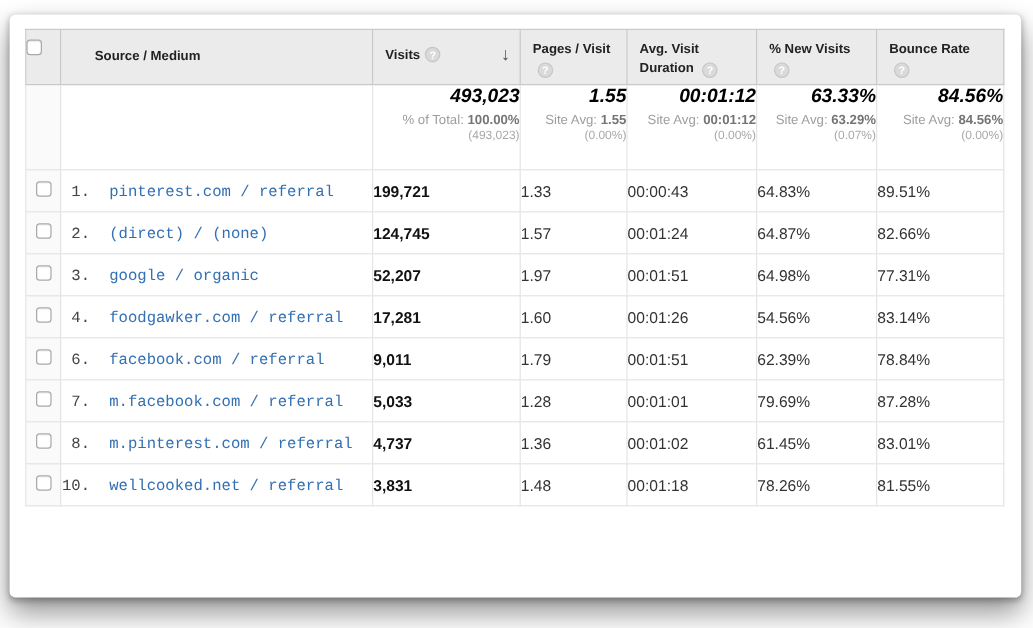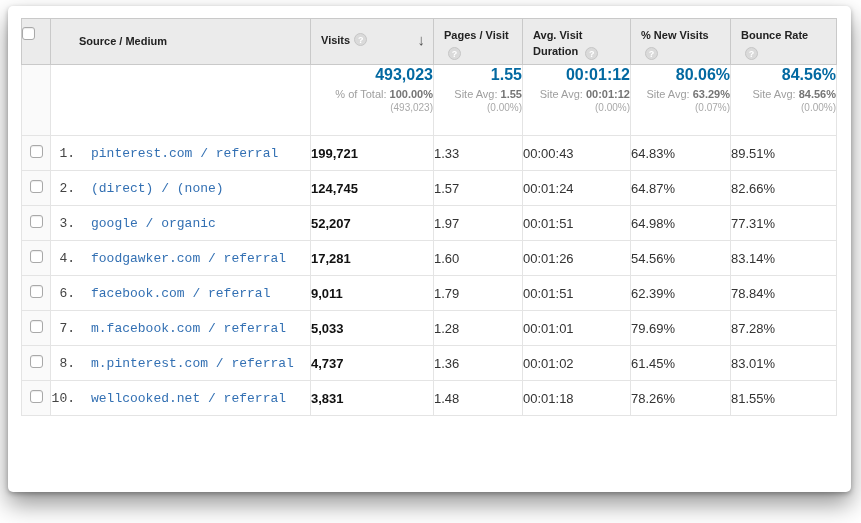--- a/index.html
+++ b/index.html
@@ -5,21 +5,21 @@
   * { box-sizing: border-box; }
   html, body {
     margin: 0; padding: 0;
     width: 861px; height: 523px;
     background: #ffffff;
     overflow: hidden;
     font-family: "Liberation Sans", sans-serif;
   }
   .panel {
     position: absolute;
-    left: 8px; top: 6px;
+    left: 8px; top: 12px;
     width: 843px; height: 486px;
     background: #ffffff;
     border-radius: 5px;
     box-shadow: 0 2px 5px rgba(0,0,0,0.28), 0 12px 24px rgba(0,0,0,0.42);
   }
   table.ga-table {
     border-collapse: collapse;
     table-layout: fixed;
     width: 815px;
     margin: 12px 0 0 13px;
@@ -81,21 +81,21 @@
     background: #fff;
     border: 1px solid #a9a9a9;
     border-radius: 3px;
     box-shadow: inset 0 1px 1px rgba(0,0,0,0.08);
     cursor: pointer;
   }
   
   tr.summary-row { height: 71px; }
   tr.summary-row td { vertical-align: top; }
   .sum-cell { text-align: right; padding: 9px 10px 0 0; }
-  .sum-value { font-size: 16px; font-weight: bold; color: #0369a1; line-height: 20px; }
+  .sum-value { font-size: 16px; font-weight: bold; color: #000000; line-height: 20px; font-style: italic; }
   .sum-line { font-size: 11px; color: #9e9e9e; line-height: 15px; margin-top: 2px; }
   .sum-line b { color: #757575; margin-top: 48px; }
   .sum-sub { font-size: 10px; color: #a9a9a9; line-height: 12px; }
   
   tr.data-row { height: 35px; }
   .src-cell { padding-left: 13px; white-space: nowrap; font-family: Liberation Mono, monospace; }
   .rank {
     display: inline-block;
     width: 24px;
     text-align: right;
@@ -174,21 +174,21 @@
           <div class="sum-value">1.55</div>
           <div class="sum-line"><span>Site Avg: </span><b>1.55</b></div>
           <div class="sum-sub">(0.00%)</div>
         </td>
         <td class="sum-cell">
           <div class="sum-value">00:01:12</div>
           <div class="sum-line"><span>Site Avg: </span><b>00:01:12</b></div>
           <div class="sum-sub">(0.00%)</div>
         </td>
         <td class="sum-cell">
-          <div class="sum-value">80.06%</div>
+          <div class="sum-value">63.33%</div>
           <div class="sum-line"><span>Site Avg: </span><b>63.29%</b></div>
           <div class="sum-sub">(0.07%)</div>
         </td>
         <td class="sum-cell">
           <div class="sum-value">84.56%</div>
           <div class="sum-line"><span>Site Avg: </span><b>84.56%</b></div>
           <div class="sum-sub">(0.00%)</div>
         </td>
       </tr>
 

